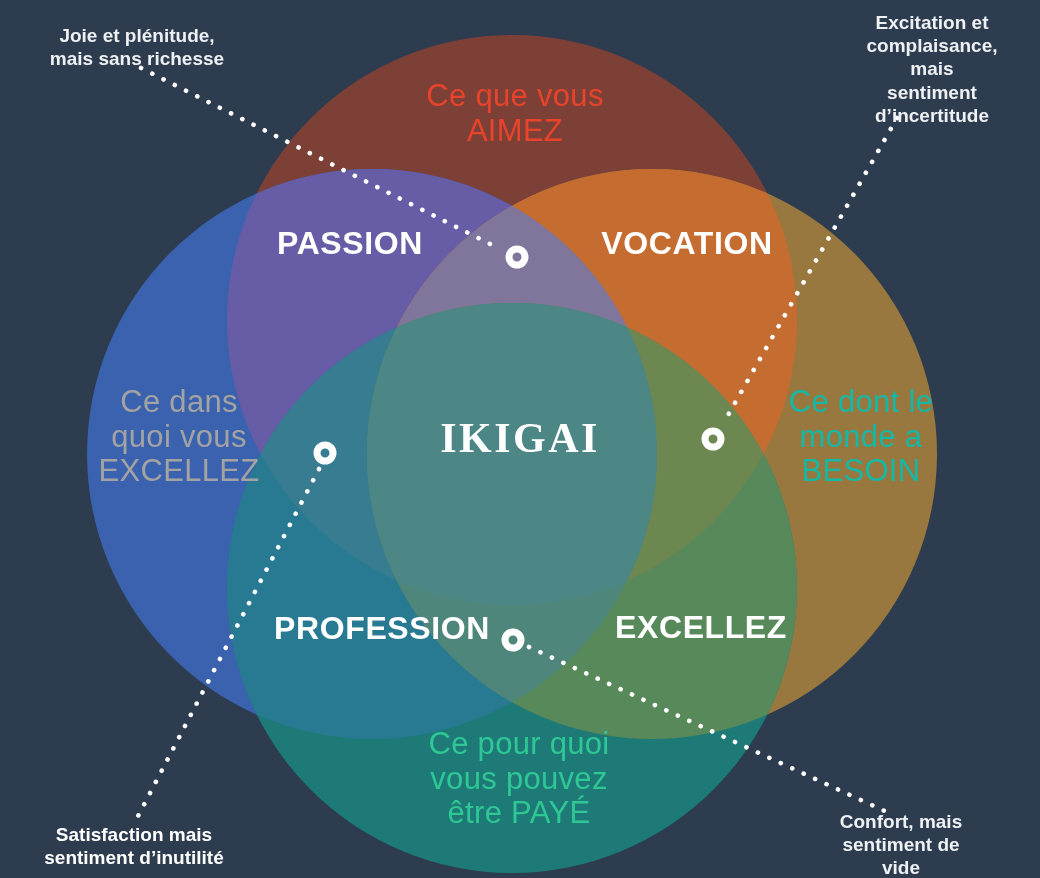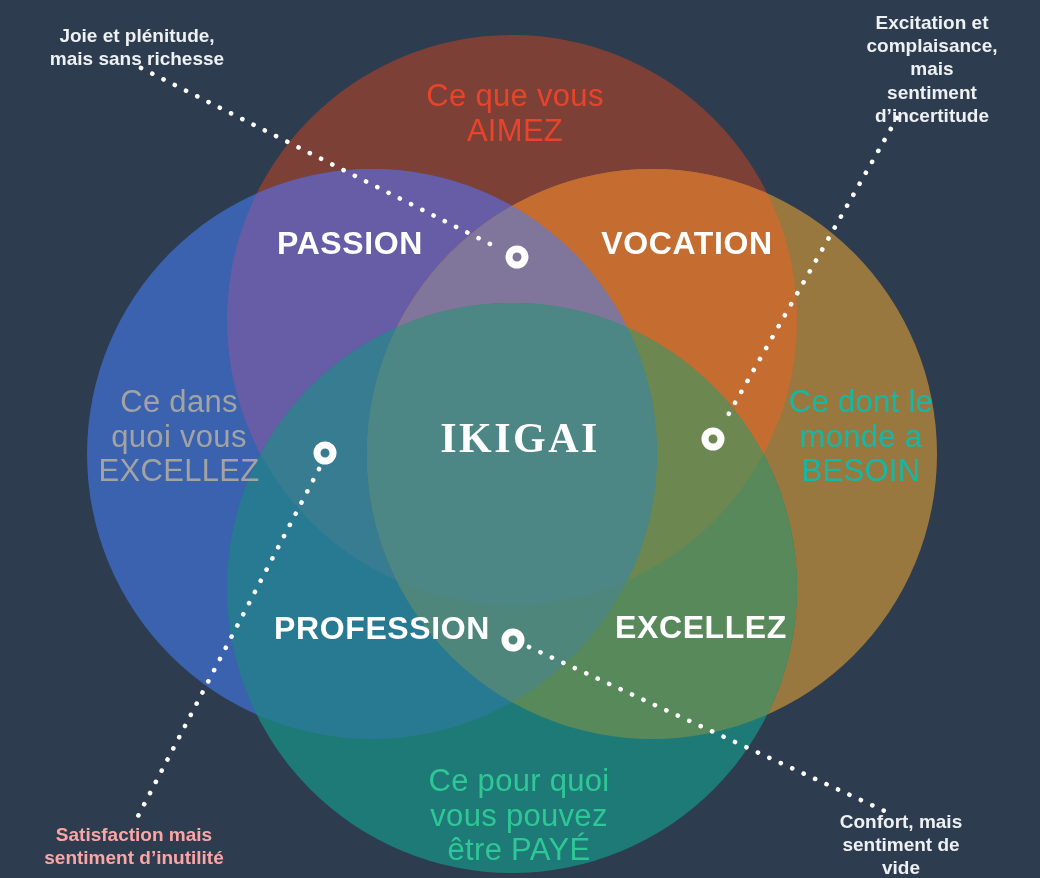--- a/index.html
+++ b/index.html
@@ -110,35 +110,35 @@
   </svg>
 
   <div class="lbl circle-label" style="left: 515px; top: 114px; color: rgb(232, 67, 43);">Ce que vous
 AIMEZ</div>
   <div class="lbl circle-label" style="left: 179px; top: 437px; color: #a3a3a3;">Ce dans
 quoi vous
 EXCELLEZ</div>
   <div class="lbl circle-label" style="left: 861px; top: 437px; color: #14b8a6;">Ce dont le
 monde a
 BESOIN</div>
-  <div class="lbl circle-label" style="left: 519px; top: 779px; color: rgb(46, 199, 149); margin-top: 37px;">Ce pour quoi
+  <div class="lbl circle-label" style="left: 519px; top: 779px; color: rgb(46, 199, 149);">Ce pour quoi
 vous pouvez
 être PAYÉ</div>
 
   <div class="lbl region-label" style="left: 350px; top: 243px; color: rgb(255, 255, 255);">PASSION</div>
   <div class="lbl region-label" style="left: 687px; top: 243px; color: rgb(255, 255, 255);">VOCATION</div>
   <div class="lbl region-label" style="left: 337px; top: 628px; color: rgb(255, 255, 255); margin-left: 45px;">PROFESSION</div>
   <div class="lbl region-label" style="left: 701px; top: 627px; color: rgb(255, 255, 255);">EXCELLEZ</div>
 
   <div class="lbl ikigai-label" style="left: 520px; top: 438px; color: rgb(255, 255, 255);">IKIGAI</div>
 
   <div class="lbl annotation" style="left: 137px; top: 47px; color: rgb(238, 241, 244);">Joie et plénitude,
 mais sans richesse</div>
   <div class="lbl annotation" style="left: 932px; top: 69px; color: rgb(238, 241, 244);">Excitation et
 complaisance, mais
 sentiment
 d’incertitude</div>
-  <div class="lbl annotation" style="left: 134px; top: 846px; color: #fca5a5; text-align: center;">Satisfaction mais
+  <div class="lbl annotation" style="left: 134px; top: 846px; color: #ffffff; text-align: center;">Satisfaction mais
 sentiment d’inutilité</div>
   <div class="lbl annotation" style="left: 901px; top: 845px; color: rgb(238, 241, 244);">Confort, mais
 sentiment de vide</div>
 
 </div>
 
 </body></html>

